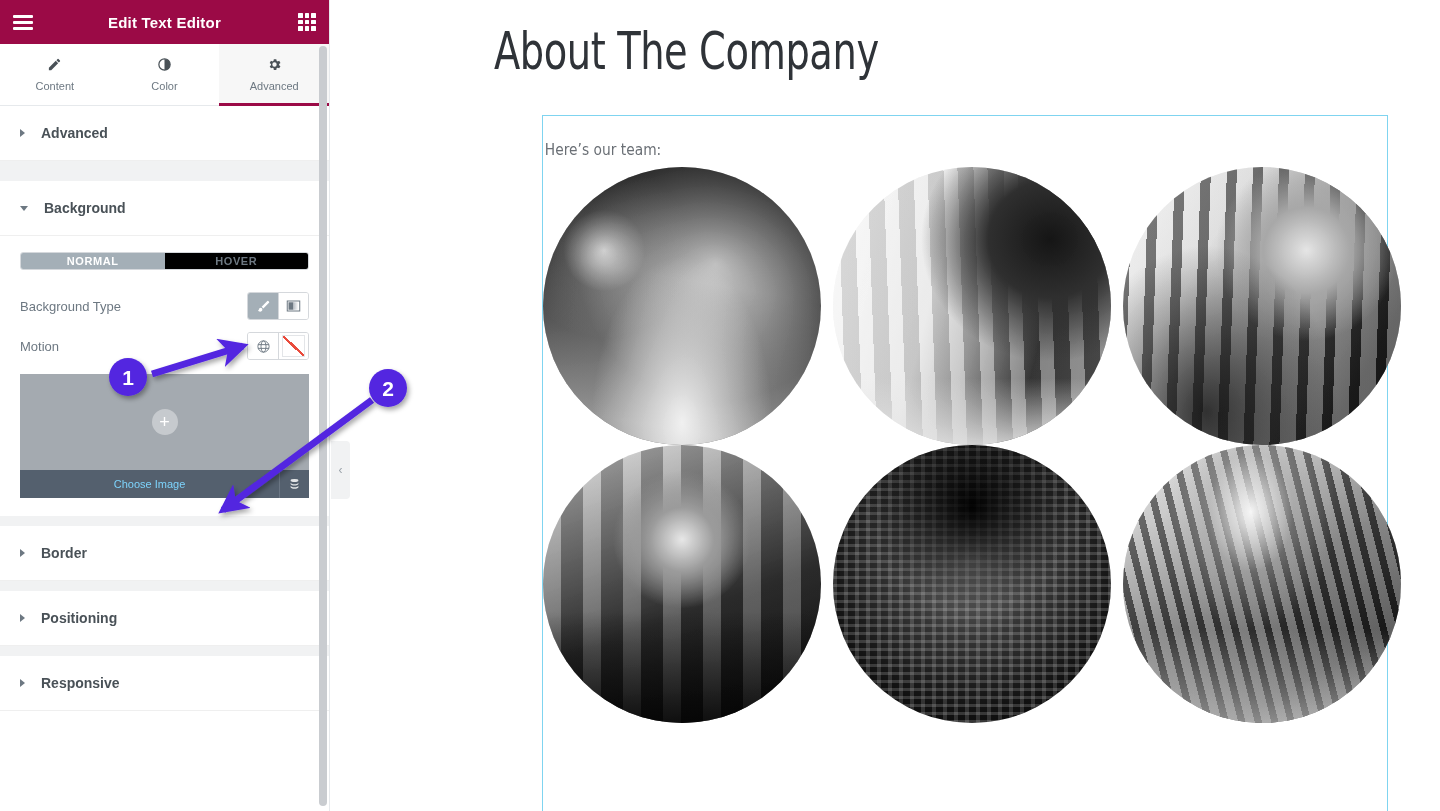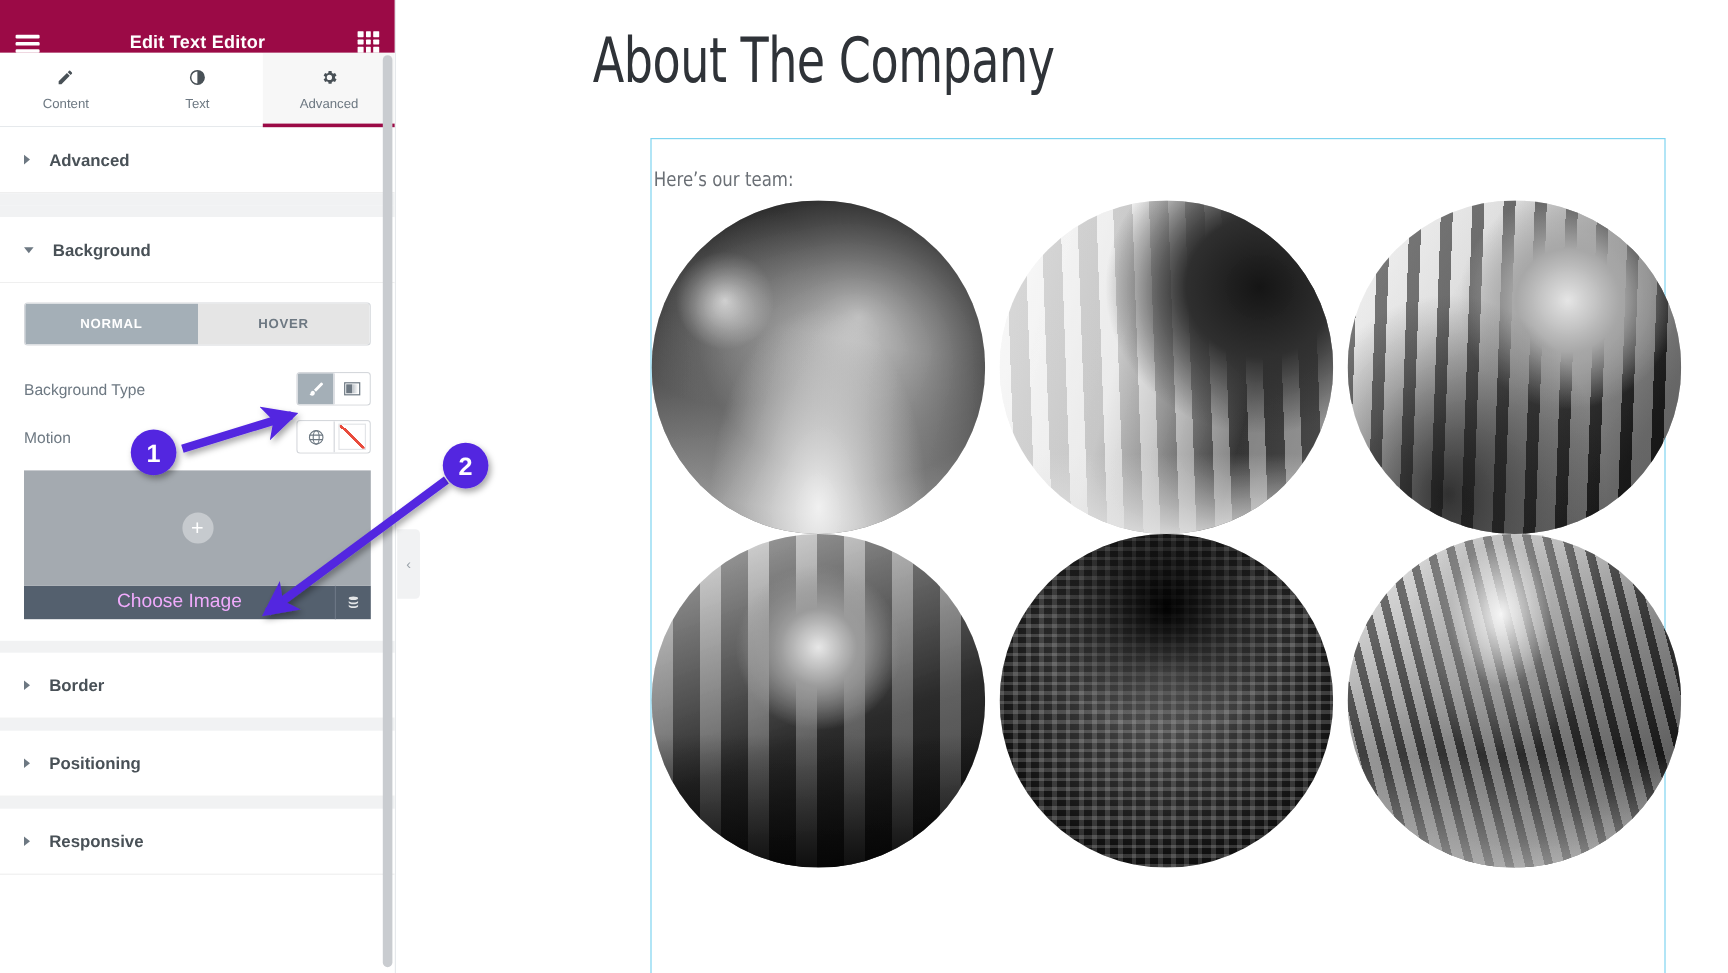--- a/index.html
+++ b/index.html
@@ -17,21 +17,21 @@
     width: 330px; height: 811px;
     background: #ffffff;
     flex: 0 0 330px;
     overflow: hidden;
     border-right: 1px solid #e6e9ec;
   }
 
   
   #panel-header {
     height: 44px; background: #9b0a46;
-    display: flex; align-items: flex-end; justify-content: space-between;
+    display: flex; align-items: center; justify-content: space-between;
     padding: 0 13px;
     position: relative;
   }
   #panel-header .title {
     position: absolute; left: 0; right: 0; text-align: center;
     color: #ffffff; font-size: 15px; font-weight: bold; letter-spacing: .2px;
     pointer-events: none;
   }
   .hamburger { width: 20px; height: 15px; display: flex; flex-direction: column;
     justify-content: space-between; cursor: pointer; position: relative; z-index: 2; }
@@ -63,24 +63,24 @@
     border-width: 4px 0 4px 5px; border-color: transparent transparent transparent #6d7882; }
   .section-head.open .tri { border-width: 5px 4px 0 4px;
     border-color: #6d7882 transparent transparent transparent; }
   .section-head .stitle { font-size: 14px; font-weight: bold; color: #495157; }
 
   
   .section-body { background: #ffffff; padding: 16px 20px 18px 20px; }
 
   
   .seg { display: flex; border: 1px solid #d5d8dc; border-radius: 3px; overflow: hidden;
-    height: 36px; margin-bottom: 16px; }
+    height: 18px; margin-bottom: 16px; }
   .seg div { flex: 1 1 0; display: flex; align-items: center; justify-content: center;
     font-size: 11px; font-weight: bold; letter-spacing: .6px; color: #6d7882;
-    cursor: pointer; background: #e5e5e5; }
+    cursor: pointer; background: #000000; }
   .seg div.on { background: #a4afb7; color: #ffffff; }
 
   .ctrl-row { display: flex; align-items: center; justify-content: space-between;
     min-height: 40px; }
   .ctrl-label { font-size: 13px; color: #6d7882; display: flex; align-items: center; gap: 9px; }
 
   .btn-group { display: flex; border: 1px solid #d5d8dc; border-radius: 3px; overflow: hidden; }
   .btn-group > div { width: 30px; height: 26px; display: flex; align-items: center;
     justify-content: center; cursor: pointer; background: #ffffff; border-left: 1px solid #d5d8dc; }
   .btn-group > div:first-child { border-left: none; }
@@ -98,21 +98,21 @@
     border: 1px solid #e3e5e8; }
 
   
   .dropzone { margin-top: 8px; width: 289px; }
   .dz-area { height: 96px; background: #a4aab0; position: relative;
     display: flex; align-items: center; justify-content: center; cursor: pointer; }
   .dz-plus { width: 26px; height: 26px; border-radius: 50%; background: rgba(255,255,255,.38);
     display: flex; align-items: center; justify-content: center;
     color: #ffffff; font-size: 18px; line-height: 1; font-weight: 300; }
   .dz-bar { height: 28px; background: #54606e; display: flex; align-items: center; }
-  .dz-bar .lbl { flex: 1 1 auto; text-align: center; color: #f0abfc; font-size: 16px;
+  .dz-bar .lbl { flex: 1 1 auto; text-align: center; color: #7dd3fc; font-size: 11px;
     cursor: pointer; }
   .dz-bar .lib { width: 30px; height: 28px; border-left: 1px solid #6b7684;
     display: flex; align-items: center; justify-content: center; color: #e4e6e8;
     font-size: 13px; cursor: pointer; }
 
   
   #panel-scroll { position: absolute; right: 2px; top: 46px; width: 8px;
     height: 760px; background: #c9ccd0; border-radius: 4px; cursor: pointer; }
 
   
@@ -193,21 +193,21 @@
         </span>
         <span class="lbl">Content</span>
       </div>
       <div class="ptab">
         <span class="ico">
           <svg width="15" height="15" viewBox="0 0 24 24">
               <circle cx="12" cy="12" r="9" fill="none" stroke="#495157" stroke-width="2"></circle>
               <path d="M12 3a9 9 0 0 1 0 18z" fill="#495157"></path>
             </svg>
         </span>
-        <span class="lbl">Text</span>
+        <span class="lbl">Color</span>
       </div>
       <div class="ptab active">
         <span class="ico">
           <svg width="15" height="15" viewBox="0 0 24 24" fill="#495157">
               <path d="M19.4 13a7.8 7.8 0 0 0 0-2l2.1-1.6-2-3.4-2.5 1a7.6 7.6 0 0 0-1.7-1l-.4-2.6h-4l-.4 2.6c-.6.2-1.2.6-1.7 1l-2.5-1-2 3.4L6.4 11a7.8 7.8 0 0 0 0 2l-2.1 1.6 2 3.4 2.5-1c.5.4 1.1.8 1.7 1l.4 2.6h4l.4-2.6c.6-.2 1.2-.6 1.7-1l2.5 1 2-3.4L19.4 13zM12 15.5A3.5 3.5 0 1 1 15.5 12 3.5 3.5 0 0 1 12 15.5z"></path>
             </svg>
         </span>
         <span class="lbl">Advanced</span>
       </div>
     </div>

